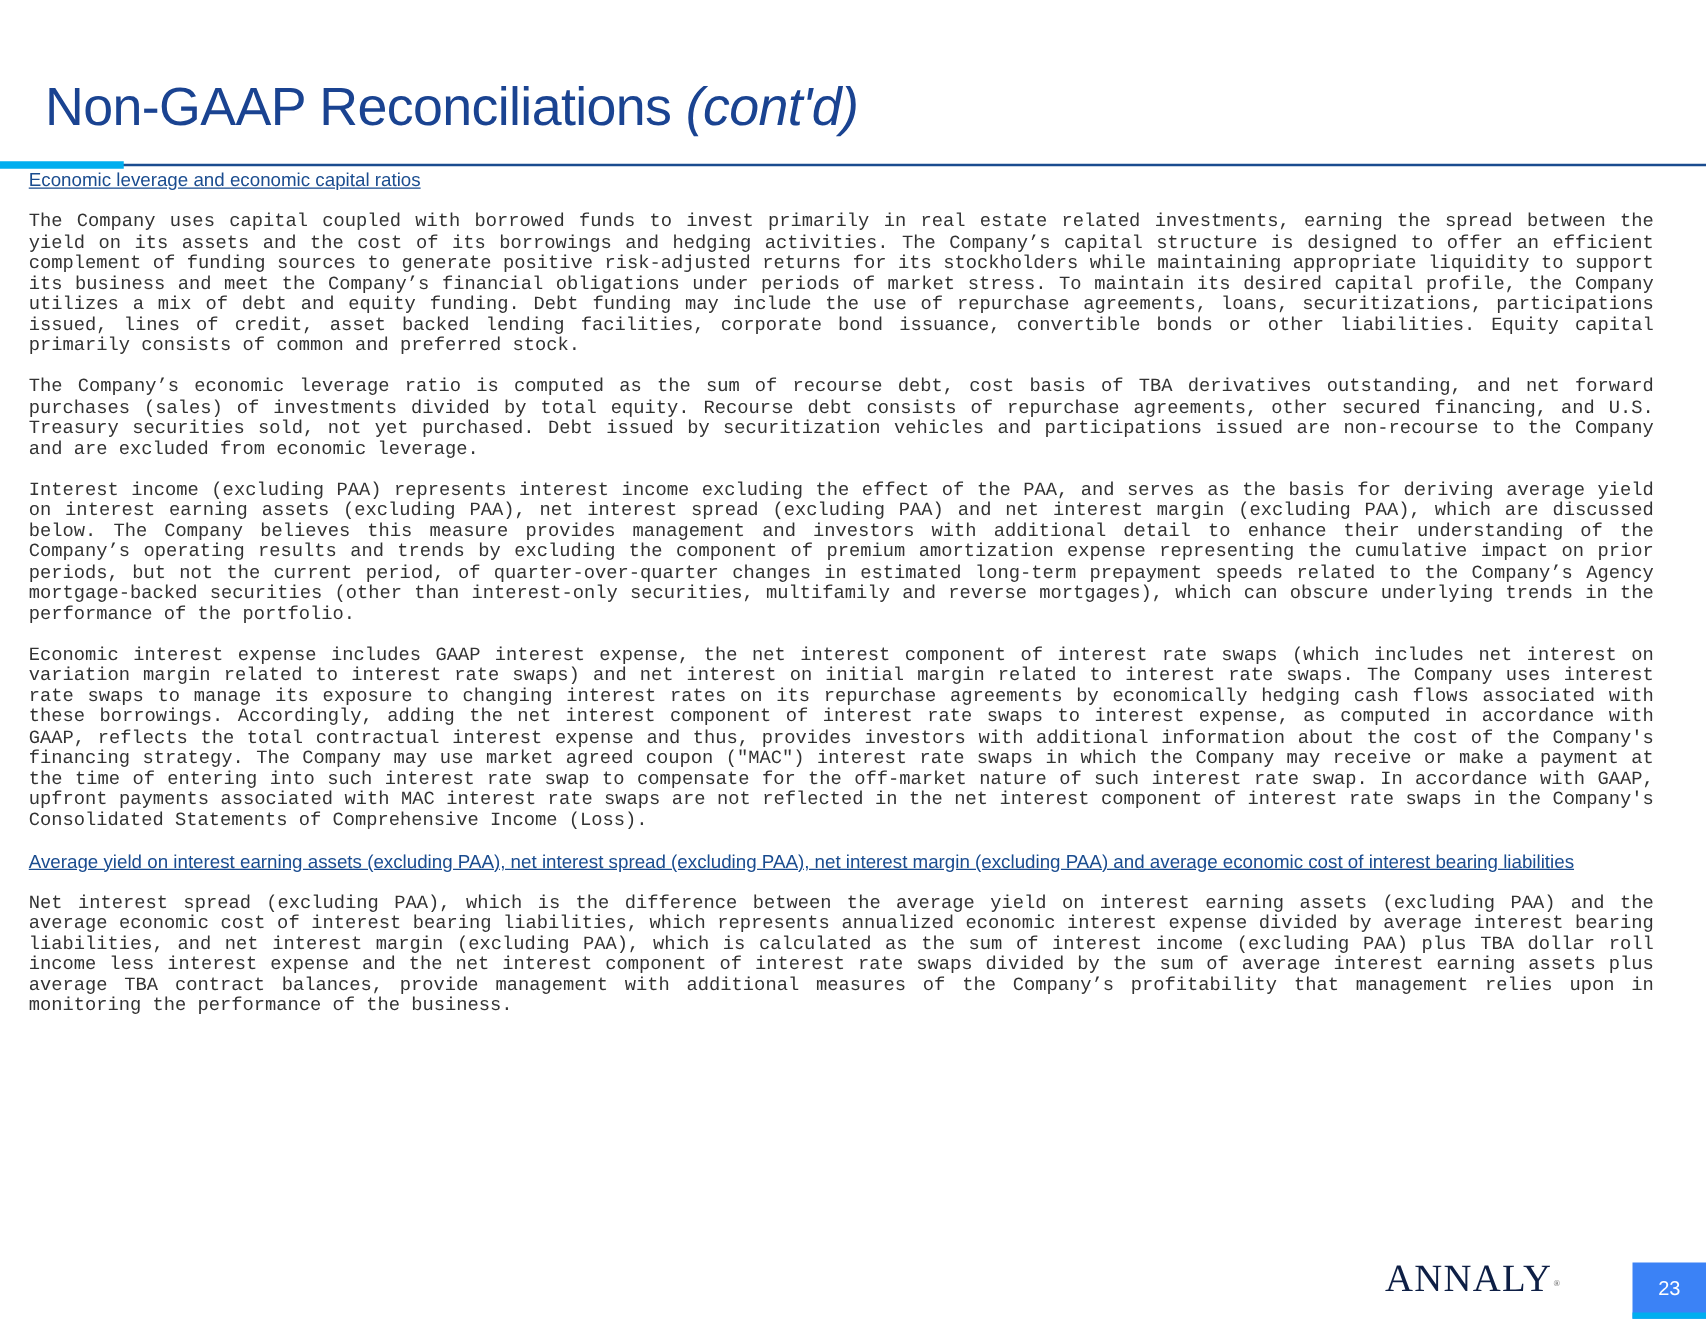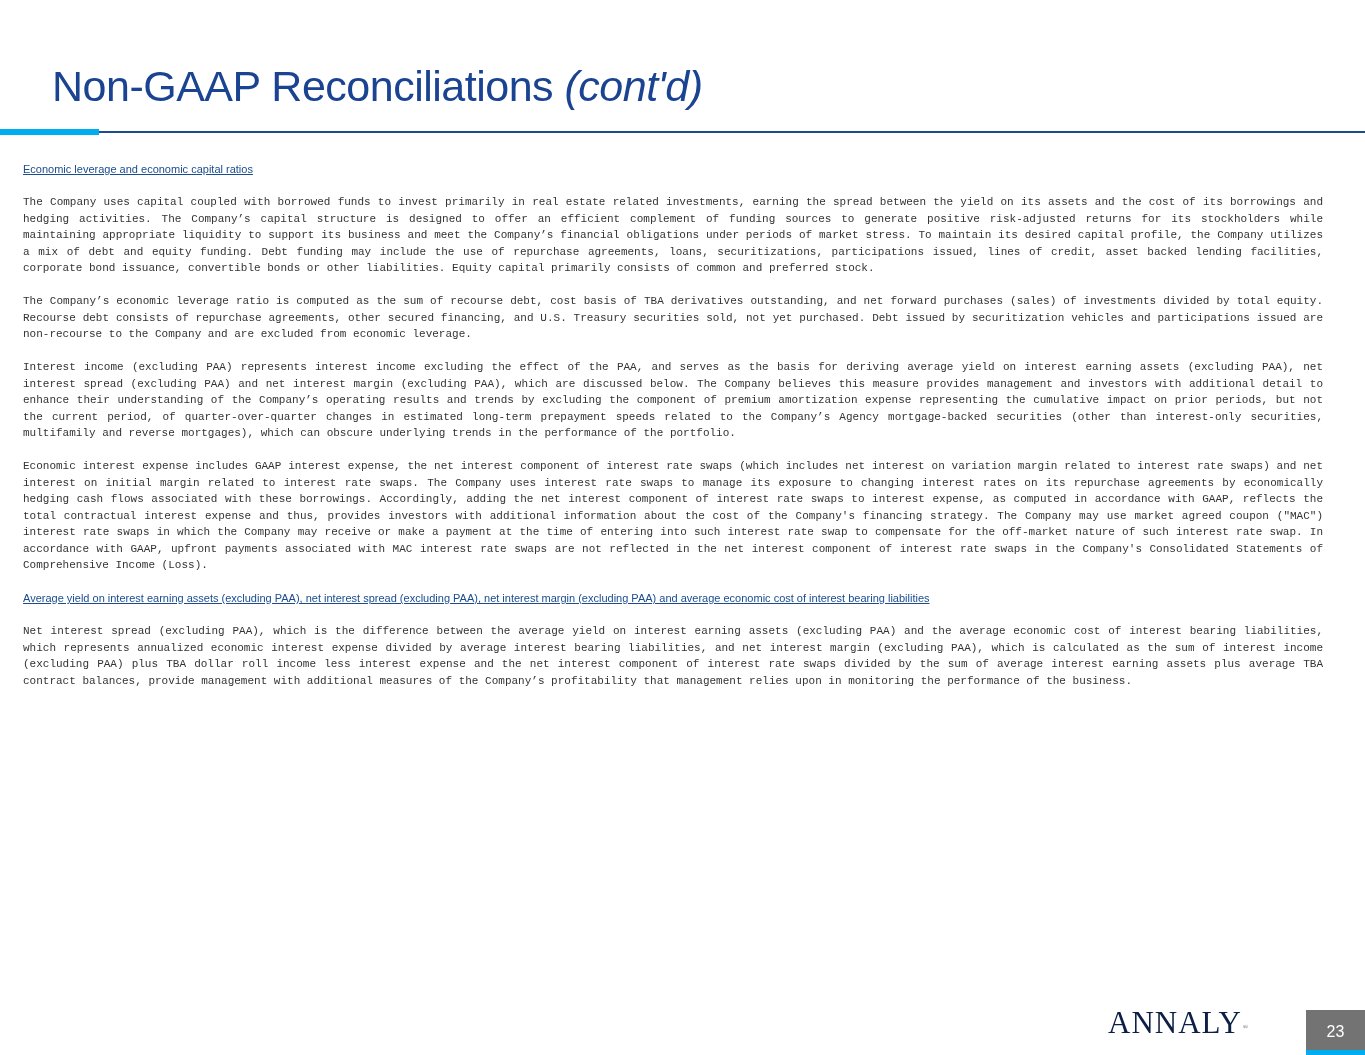--- a/index.html
+++ b/index.html
@@ -9,21 +9,21 @@
   }
   body {
     width: 1365px;
     height: 1055px;
     position: relative;
     overflow: hidden;
     font-family: "Liberation Sans", "DejaVu Sans", sans-serif;
   }
   .title {
     position: absolute;
-    left: 52px;
+    left: 36px;
     top: 60px;
     margin: 0;
     font-size: 43px;
     font-weight: normal;
     color: #1a4391;
     letter-spacing: -0.5px;
     line-height: 52px;
     white-space: nowrap;
     font-family: "Liberation Sans Narrow", "Liberation Sans", sans-serif;
   }
@@ -42,23 +42,23 @@
     position: absolute;
     left: 0;
     top: 129px;
     width: 99px;
     height: 6px;
     background: #00aeef;
   }
   .content {
     position: absolute;
     left: 23px;
-    top: 161px;
+    top: 137px;
     width: 1300px;
-    font-size: 11px;
+    font-size: 15px;
     line-height: 16.5px;
     color: #333333;
   }
   .content p {
     margin: 0 0 16.5px 0;
     text-align: justify;
     font-family: Liberation Mono, monospace;
   }
   .content a.section-link {
     display: block;
@@ -84,21 +84,21 @@
     top: 4px;
     left: 1px;
     color: #555;
   }
   .page-box {
     position: absolute;
     left: 1306px;
     top: 1010px;
     width: 59px;
     height: 45px;
-    background: #737373;
+    background: #3b82f6;
   }
   .page-box .num {
     position: absolute;
     left: 0;
     top: 12px;
     width: 59px;
     text-align: center;
     color: #ffffff;
     font-size: 16px;
     line-height: 20px;

